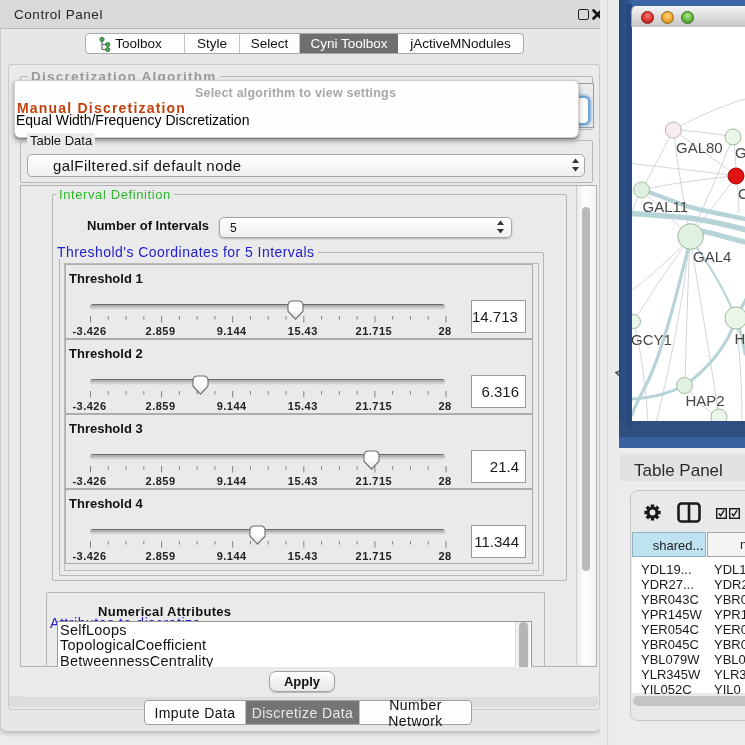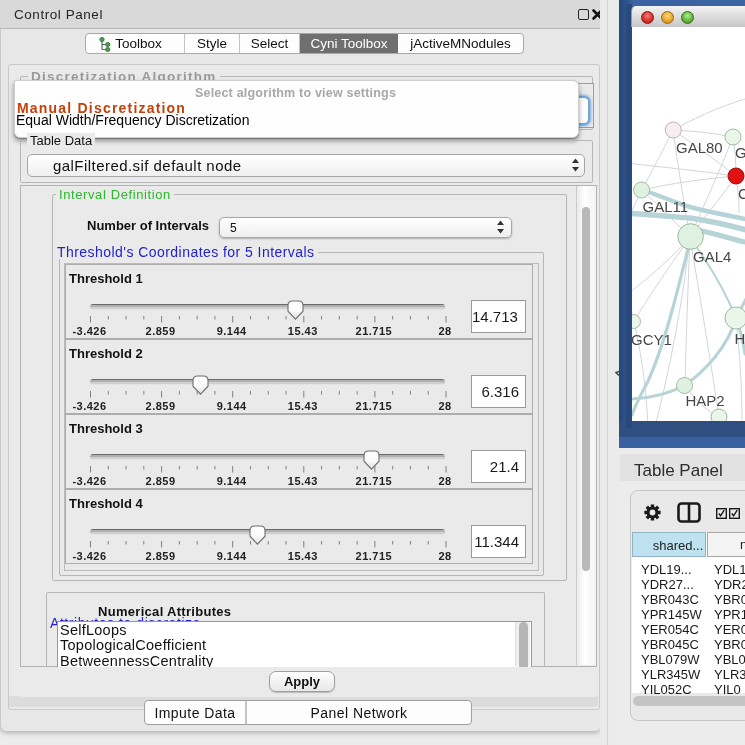--- a/index.html
+++ b/index.html
@@ -265,22 +265,23 @@
 <div class="abs" style="left:515px;top:622px;width:14px;height:44px;background:#f0f0f0;border-left:1px solid #dddddd;"></div>
 <div class="abs" style="left:519px;top:622px;width:9px;height:50px;background:#b5b5b5;border-radius:5px 5px 0 0;"></div>
 
 <div class="abs" style="left:21px;top:667px;width:575px;height:30px;background:#eaeaea;"></div>
 
 <div class="abs" style="left:269px;top:671px;width:64px;height:19px;background:linear-gradient(#ffffff,#f0f0f0 60%,#e8e8e8);border:1px solid #9f9f9f;border-radius:7px;text-align:center;font-size:13px;color:#111;line-height:19px;box-shadow:0 1px 1px rgba(0,0,0,.2);font-weight:bold;">Apply</div>
 
 <div class="abs" style="left:144px;top:700px;width:326px;height:23px;background:#fdfdfd;border:1px solid #a0a0a0;border-radius:4px;display:flex;align-items:center;font-size:14px;letter-spacing:.45px;color:#111;">
   <div style="width:100px;text-align:center;">Impute Data</div>
   <div style="width:1px;height:100%;background:#c3c3c3;"></div>
-  <div style="width:1px;height:100%;background:#c3c3c3;"></div>
-  <div style="flex:1;text-align:center;">Panel Network</div>
+  <div style="width:113px;height:100%;background:#747474;color:#e8e8e8;display:flex;align-items:center;justify-content:center;">Discretize Data</div>
+  <div style="width:1px;height:100%;background:#c3c3c3;"></div>
+  <div style="flex:1;text-align:center;">Number Network</div>
 </div>
 
 <div class="abs" style="left:600px;top:0;width:19px;height:745px;background:#ebebeb;"></div>
 <div class="abs" style="left:607px;top:0;width:1px;height:745px;background:#d6d6d6;"></div>
 <svg class="abs" style="left:615px;top:369px;" width="6" height="7" viewBox="0 0 6 7">
     <path d="M5.5,2 L1,3.5 L4,6.5" fill="none" stroke="#4f4f4f" stroke-width="1.6"></path>
   </svg>
 
 <div class="abs" style="left:619px;top:0;width:126px;height:448px;background:linear-gradient(90deg,#24477b,#33588f 10px,#3c64a2 14px);"></div>
 <div class="abs" style="left:619px;top:421px;width:126px;height:16px;background:#2e4f80;"></div>

